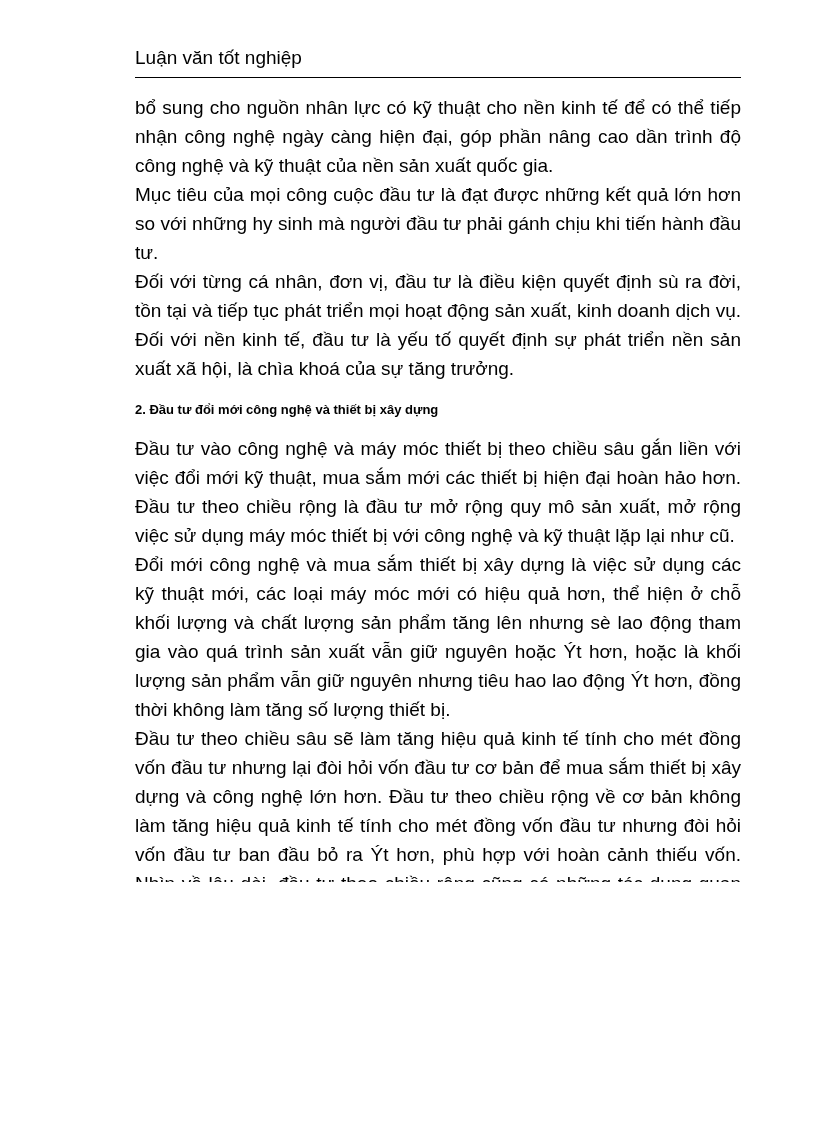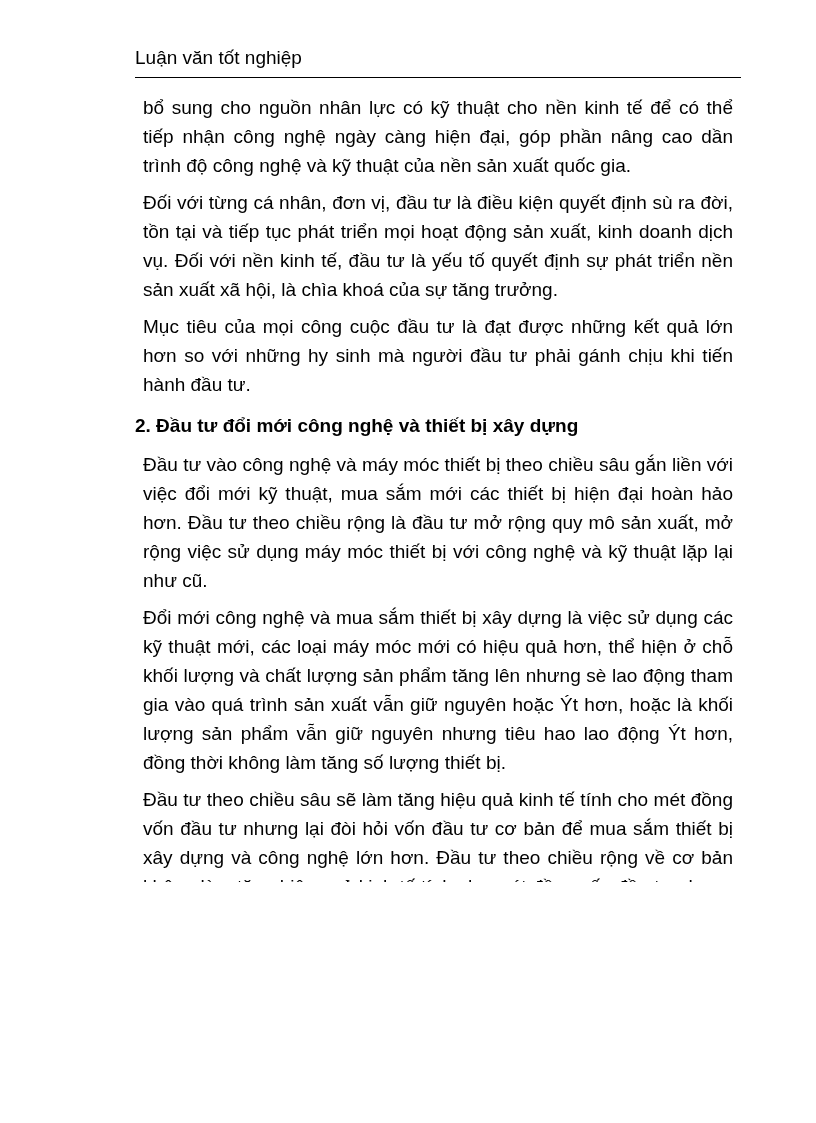--- a/index.html
+++ b/index.html
@@ -32,24 +32,24 @@
     margin: 7px 0 0 0;
     width: 606px;
   }
   .body-text {
     margin-top: 15px;
     font-size: 19px;
     line-height: 29px;
     text-align: justify;
   }
   .body-text p {
-    margin: 8px;
+    margin: 0;
   }
   .section-heading {
-    font-size: 19px;
+    font-size: 13px;
     line-height: 29px;
     font-weight: bold;
     margin: 12px 0 10px 0;
     text-align: left;
   }
   .footer {
     position: absolute;
     left: 135px;
     top: 1041px;
     width: 606px;
@@ -84,22 +84,22 @@
 
   <div class="content">
 
     <div class="header">
       <div class="header-title">Luận văn tốt nghiệp</div>
       <hr class="header-rule">
     </div>
 
     <div class="body-text">
       <p>bổ sung cho nguồn nhân lực có kỹ thuật cho nền kinh tế để có thể tiếp nhận công nghệ ngày càng hiện đại, góp phần nâng cao dần trình độ công nghệ và kỹ thuật của nền sản xuất quốc gia.</p>
+      <p>Mục tiêu của mọi công cuộc đầu tư là đạt được những kết quả lớn hơn so với những hy sinh mà người đầu tư phải gánh chịu khi tiến hành đầu tư.</p>
       <p>Đối với từng cá nhân, đơn vị, đầu tư là điều kiện quyết định sù ra đời, tồn tại và tiếp tục phát triển mọi hoạt động sản xuất, kinh doanh dịch vụ. Đối với nền kinh tế, đầu tư là yếu tố quyết định sự phát triển nền sản xuất xã hội, là chìa khoá của sự tăng trưởng.</p>
-      <p>Mục tiêu của mọi công cuộc đầu tư là đạt được những kết quả lớn hơn so với những hy sinh mà người đầu tư phải gánh chịu khi tiến hành đầu tư.</p>
 
       <h2 class="section-heading">2. Đầu tư đổi mới công nghệ và thiết bị xây dựng</h2>
 
       <p>Đầu tư vào công nghệ và máy móc thiết bị theo chiều sâu gắn liền với việc đổi mới kỹ thuật, mua sắm mới các thiết bị hiện đại hoàn hảo hơn. Đầu tư theo chiều rộng là đầu tư mở rộng quy mô sản xuất, mở rộng việc sử dụng máy móc thiết bị với công nghệ và kỹ thuật lặp lại như cũ.</p>
       <p>Đổi mới công nghệ và mua sắm thiết bị xây dựng là việc sử dụng các kỹ thuật mới, các loại máy móc mới có hiệu quả hơn, thể hiện ở chỗ khối lượng và chất lượng sản phẩm tăng lên nhưng sè lao động tham gia vào quá trình sản xuất vẫn giữ nguyên hoặc Ýt hơn, hoặc là khối lượng sản phẩm vẫn giữ nguyên nhưng tiêu hao lao động Ýt hơn, đồng thời không làm tăng số lượng thiết bị.</p>
       <p>Đầu tư theo chiều sâu sẽ làm tăng hiệu quả kinh tế tính cho mét đồng vốn đầu tư nhưng lại đòi hỏi vốn đầu tư cơ bản để mua sắm thiết bị xây dựng và công nghệ lớn hơn. Đầu tư theo chiều rộng về cơ bản không làm tăng hiệu quả kinh tế tính cho mét đồng vốn đầu tư nhưng đòi hỏi vốn đầu tư ban đầu bỏ ra Ýt hơn, phù hợp với hoàn cảnh thiếu vốn. Nhìn về lâu dài, đầu tư theo chiều rộng cũng có những tác dụng quan trọng, nhất là ở giai đoạn đầu của phát triển kinh tế vì nã còng tạo ra điều kiện chuẩn bị cho phát triển và đầu tư theo chiều sâu.</p>
     </div>
 
   </div>
 

